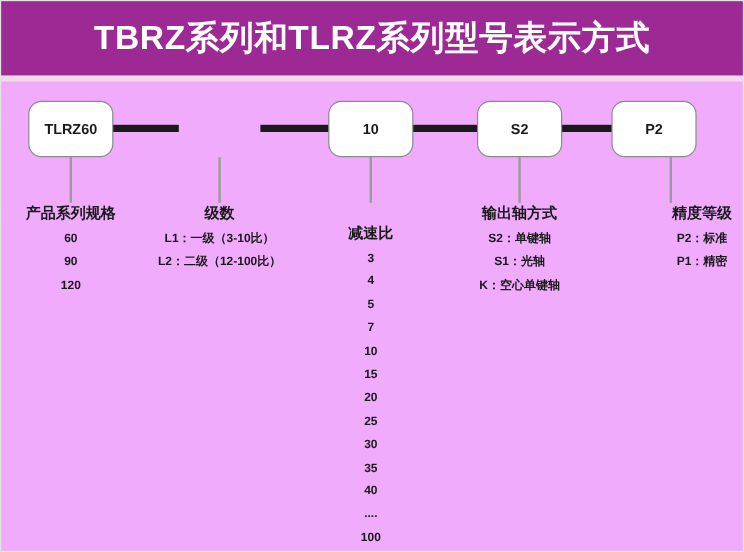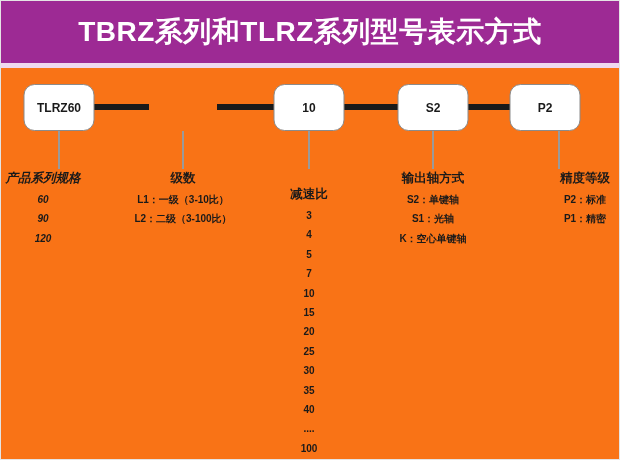--- a/index.html
+++ b/index.html
@@ -6,21 +6,21 @@
   body {
     width: 620px; height: 460px;
     background: #ffffff;
     font-family: "Liberation Sans", sans-serif;
     position: relative; overflow: hidden;
   }
   .page {
     position: absolute; inset: 0;
     box-sizing: border-box;
     border: 1px solid #e4e4e4;
-    background: #f97316;
+    background: #f0abfc;
   }
   .titlebar {
     position: absolute; left: 0; top: 0;
     width: 100%; height: 62px;
     display: flex; align-items: center; justify-content: center;
   }
   .titlebar-strip {
     position: absolute; left: 0; top: 62px;
     width: 100%; height: 5px;
   }
@@ -77,32 +77,32 @@
 
 <div class="page">
   <header class="titlebar" style="background: rgb(157, 42, 148);">
     <h1 class="title">TBRZ系列和TLRZ系列型号表示方式</h1>
   </header>
   <div class="titlebar-strip" style="background: rgb(239, 217, 238);"></div>
   <div id="diagram">
       <div class="connector" style="left: 92px; width: 56px; background: rgb(26, 26, 26);"></div>
       <div class="box" style="left: 58px; border-color: rgb(139, 139, 139);">TLRZ60</div>
       <div class="vline" style="left: 57.25px;"></div>
-      <div class="col" style="left: 42px; color: rgb(26, 26, 26); font-style: italic;">
+      <div class="col" style="left: 58px; color: rgb(26, 26, 26);">
         <div class="col-label">产品系列规格</div>
         <div class="col-item">60</div>
         <div class="col-item">90</div>
         <div class="col-item">120</div>
       </div>
       <div class="connector" style="left: 216px; width: 58px; background: rgb(26, 26, 26);"></div>
       <div class="vline" style="left: 181.25px;"></div>
       <div class="col" style="left: 182px; color: rgb(26, 26, 26);">
         <div class="col-label">级数</div>
         <div class="col-item">L1：一级（3-10比）</div>
-        <div class="col-item">L2：二级（3-100比）</div>
+        <div class="col-item">L2：二级（12-100比）</div>
       </div>
       <div class="connector" style="left: 342px; width: 56px; background: rgb(26, 26, 26);"></div>
       <div class="box" style="left: 308px; border-color: rgb(139, 139, 139);">10</div>
       <div class="vline" style="left: 307.25px;"></div>
       <div class="col" style="left: 308px; color: rgb(26, 26, 26); margin-top: 16px;">
         <div class="col-label">减速比</div>
         <div class="col-item">3</div>
         <div class="col-item">4</div>
         <div class="col-item">5</div>
         <div class="col-item">7</div>

